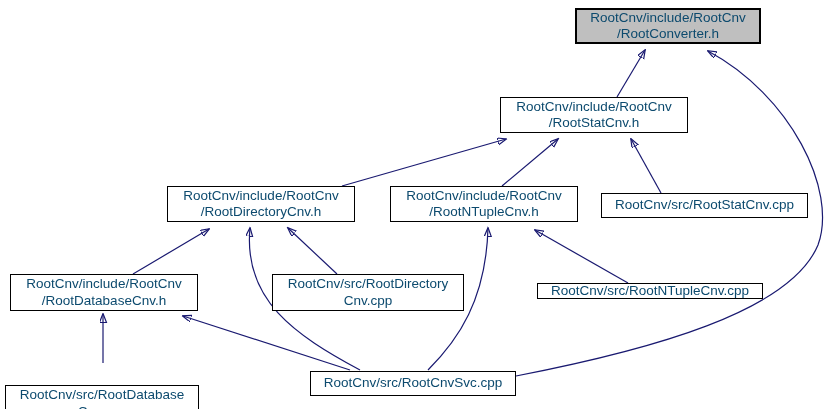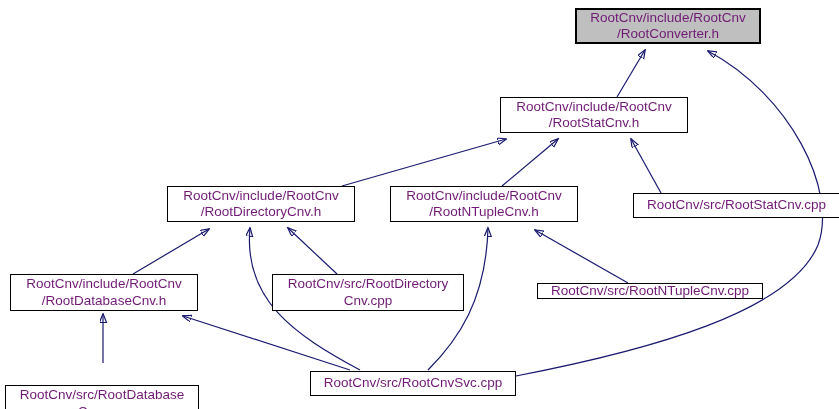--- a/index.html
+++ b/index.html
@@ -10,21 +10,21 @@
     font-family:"Liberation Sans", sans-serif;
     overflow:hidden;
   }
   #edges{position:absolute;left:0;top:0;width:839px;height:409px;}
   #edges path{stroke:#191970;stroke-width:1.2;fill:none;}
   .node{
     position:absolute;
     box-sizing:border-box;
     background:#ffffff;
     border:1px solid #000000;
-    color:#701a75;
+    color:#0c4a6e;
     font-size:13.5px;
     line-height:16.5px;
     text-align:center;
     white-space:pre-line;
     display:flex;
     align-items:center;
     justify-content:center;
     padding:1px 20px;
     cursor:pointer;
   }
@@ -63,21 +63,21 @@
 
   <div class="node" style="left:500px;top:97px;width:188px;height:36px;">RootCnv/include/RootCnv
 /RootStatCnv.h</div>
 
   <div class="node" style="left:167px;top:186px;width:188px;height:36px;">RootCnv/include/RootCnv
 /RootDirectoryCnv.h</div>
 
   <div class="node" style="left:390px;top:186px;width:188px;height:36px;">RootCnv/include/RootCnv
 /RootNTupleCnv.h</div>
 
-  <div class="node" style="left:601px;top:193px;width:207px;height:25px;margin-left:32px;">RootCnv/src/RootStatCnv.cpp</div>
+  <div class="node" style="left:601px;top:193px;width:207px;height:25px;">RootCnv/src/RootStatCnv.cpp</div>
 
   <div class="node" style="left:10px;top:274px;width:188px;height:37px;">RootCnv/include/RootCnv
 /RootDatabaseCnv.h</div>
 
   <div class="node" style="left:272px;top:274px;width:192px;height:37px;">RootCnv/src/RootDirectory
 Cnv.cpp</div>
 
   <div class="node" style="left:537px;top:283px;width:226px;height:16px;">RootCnv/src/RootNTupleCnv.cpp</div>
 
   <div class="node" style="left:5px;top:363px;width:194px;height:37px;margin-top:22px;">RootCnv/src/RootDatabase

